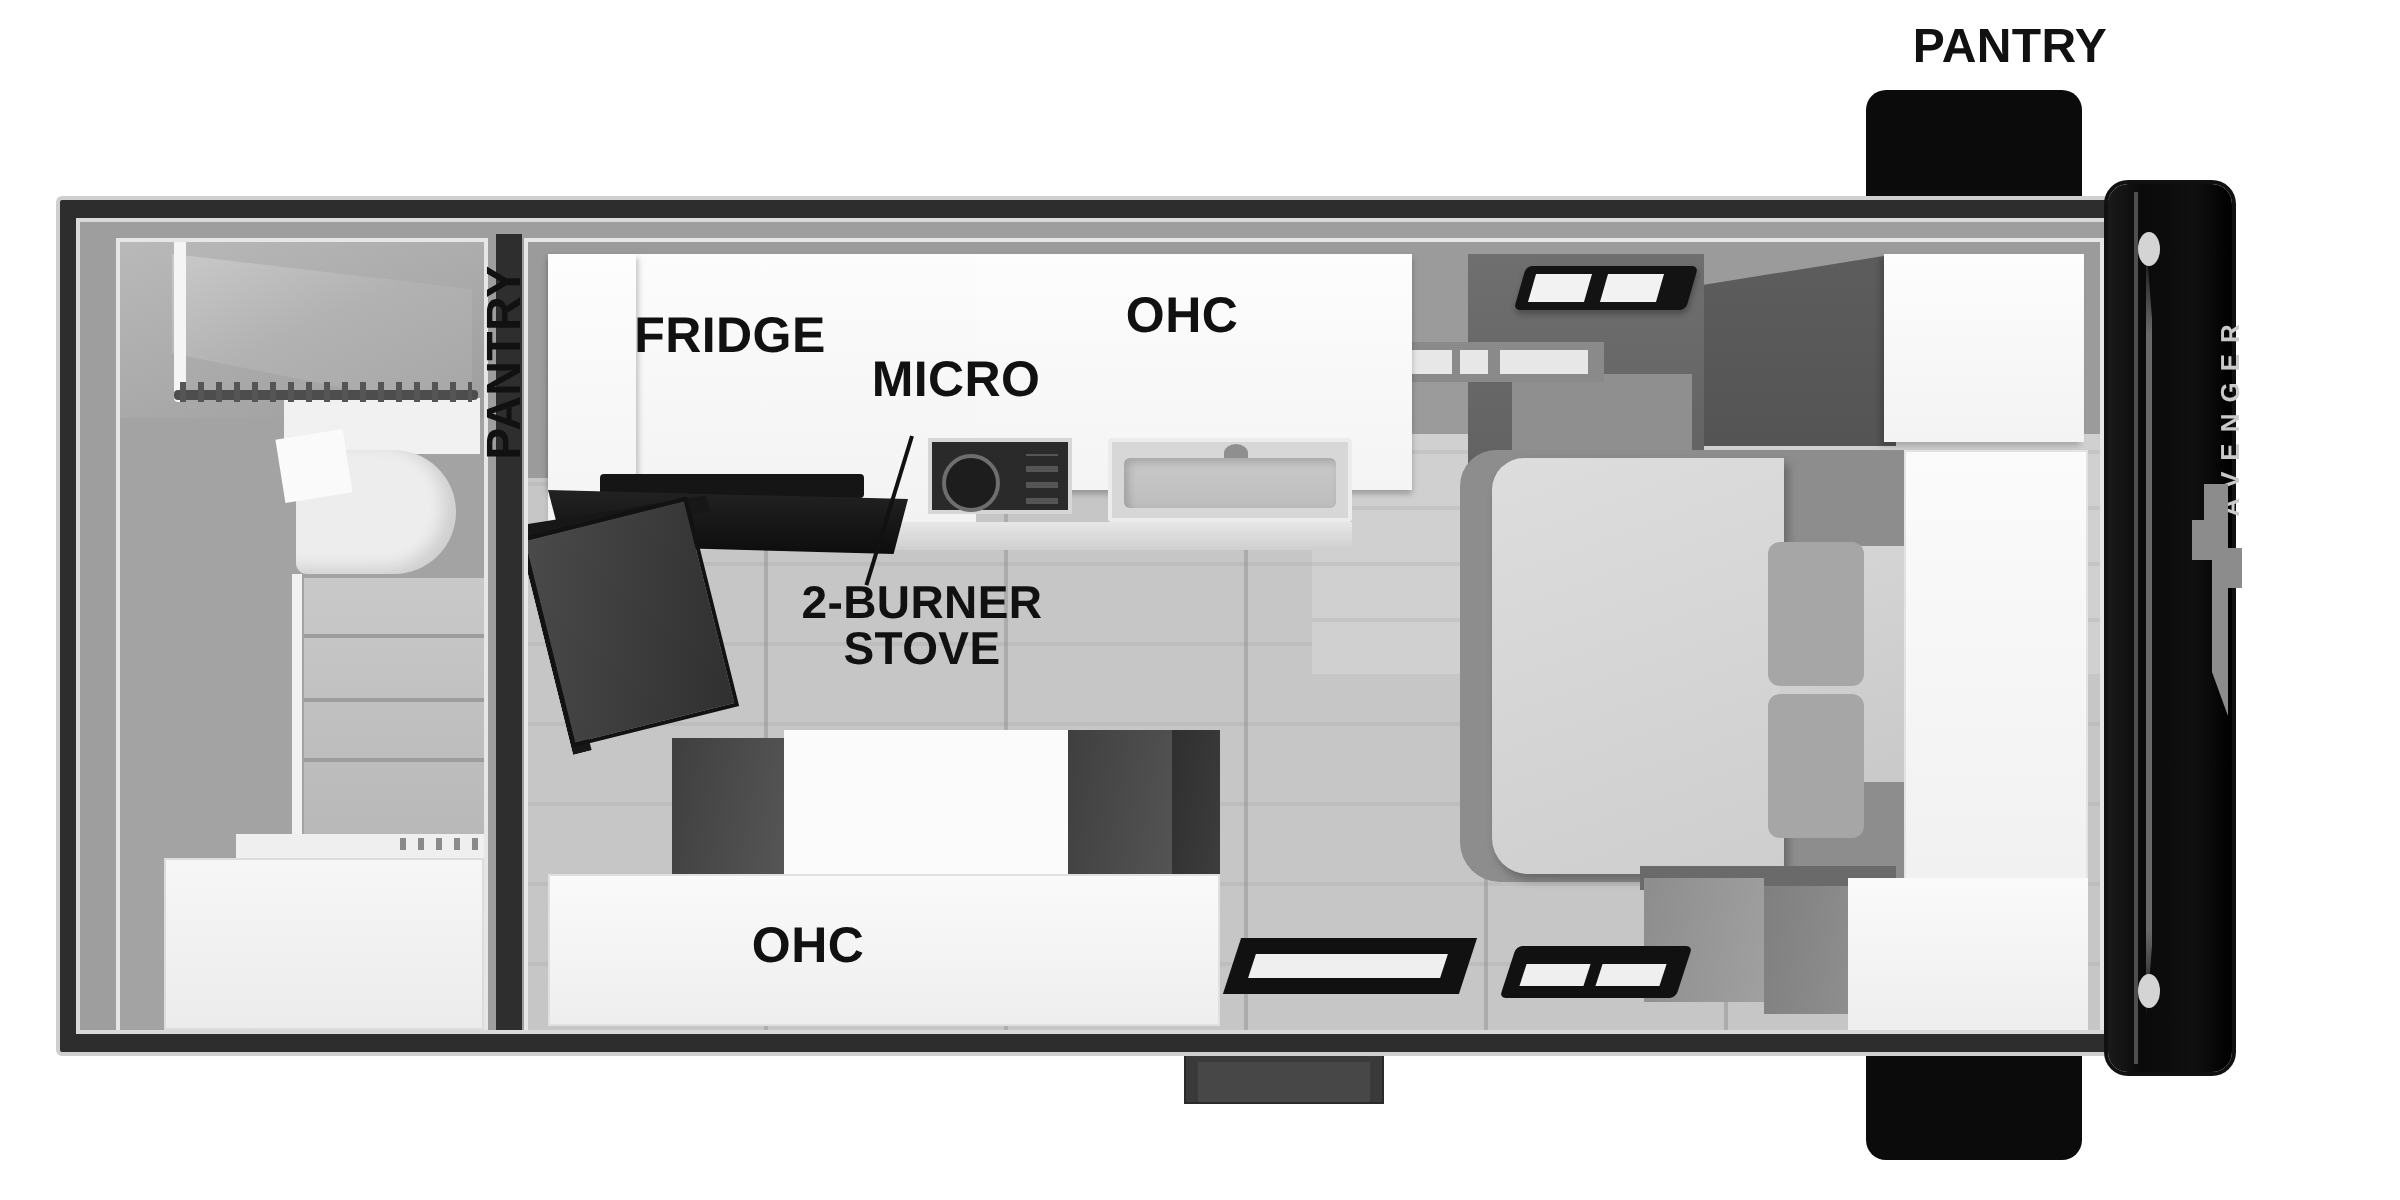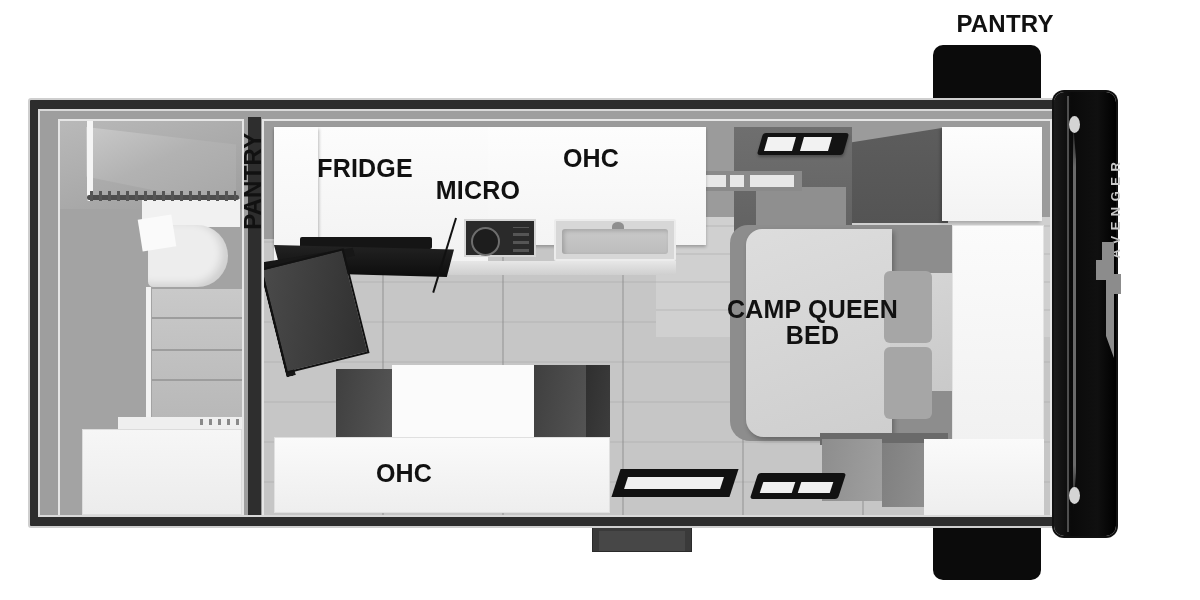--- a/index.html
+++ b/index.html
@@ -480,18 +480,18 @@
   <div id="avenger-text">AVENGER</div>
   <svg id="avenger-logo" viewBox="0 0 34 120">
     <polygon points="14,2 26,2 26,34 33,34 33,54 26,54 26,118 18,96 18,40 8,40 8,20 14,20" fill="#8c8c8c"></polygon>
   </svg>
 
   <div class="lbl" id="lbl-storage">PANTRY</div>
   <div class="lbl" id="lbl-pantry">PANTRY</div>
   <div class="lbl" id="lbl-fridge">FRIDGE</div>
   <div class="lbl" id="lbl-micro">MICRO</div>
   <div class="lbl" id="lbl-ohc-top">OHC</div>
+  <div class="lbl" id="lbl-stove">2-BURNER
+STOVE</div>
   <div id="stove-leader"></div>
-  <div class="lbl" id="lbl-bed">CAMP QUEEN
-BED</div>
   <div class="lbl" id="lbl-ohc-bot">OHC</div>
 
 </div>
 
 </body></html>

